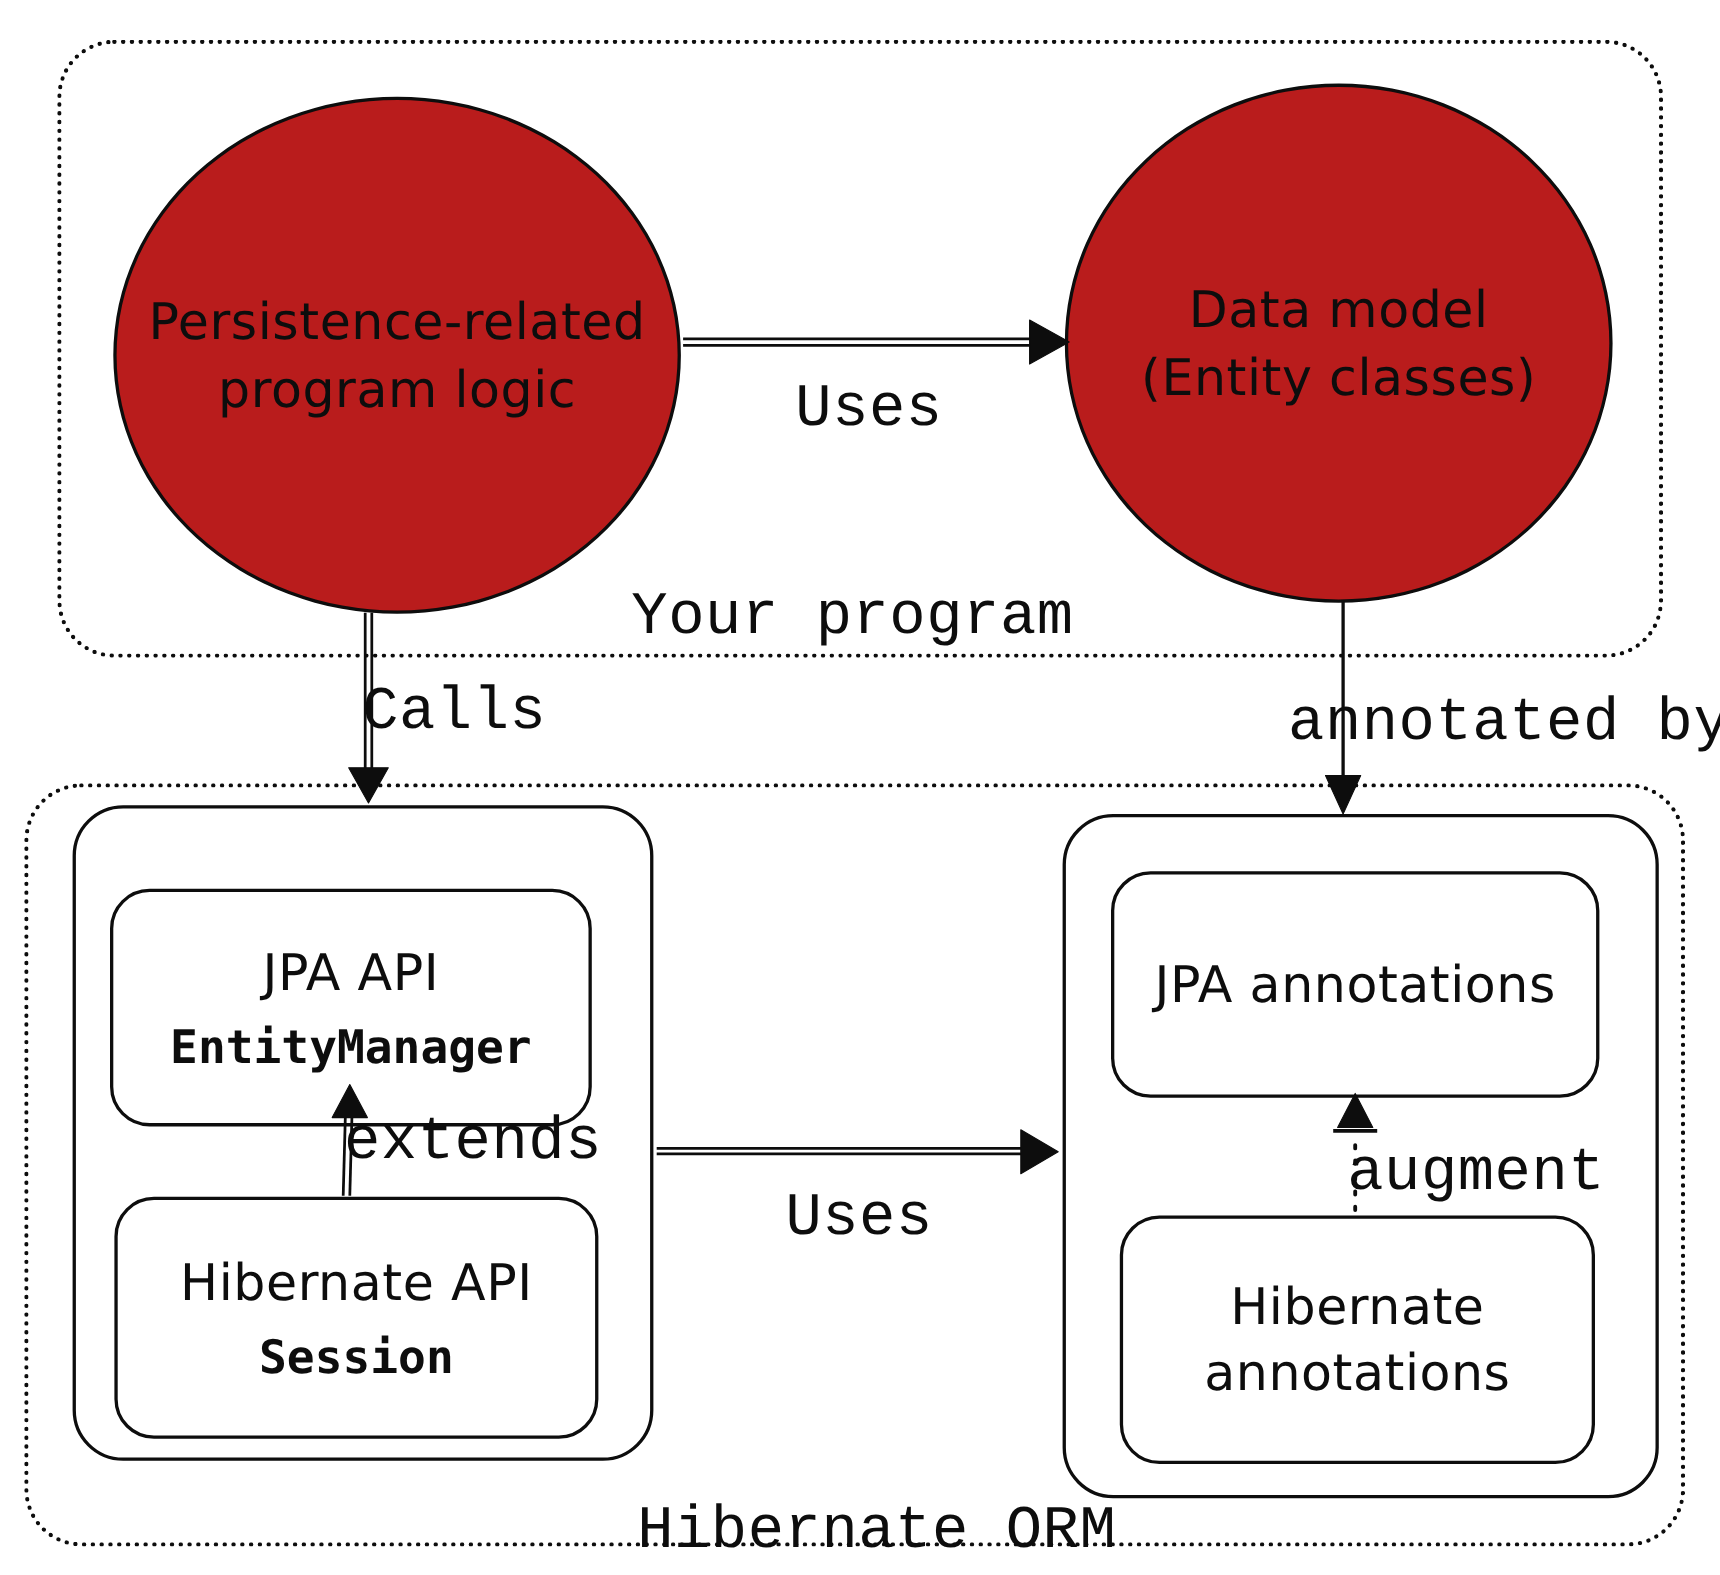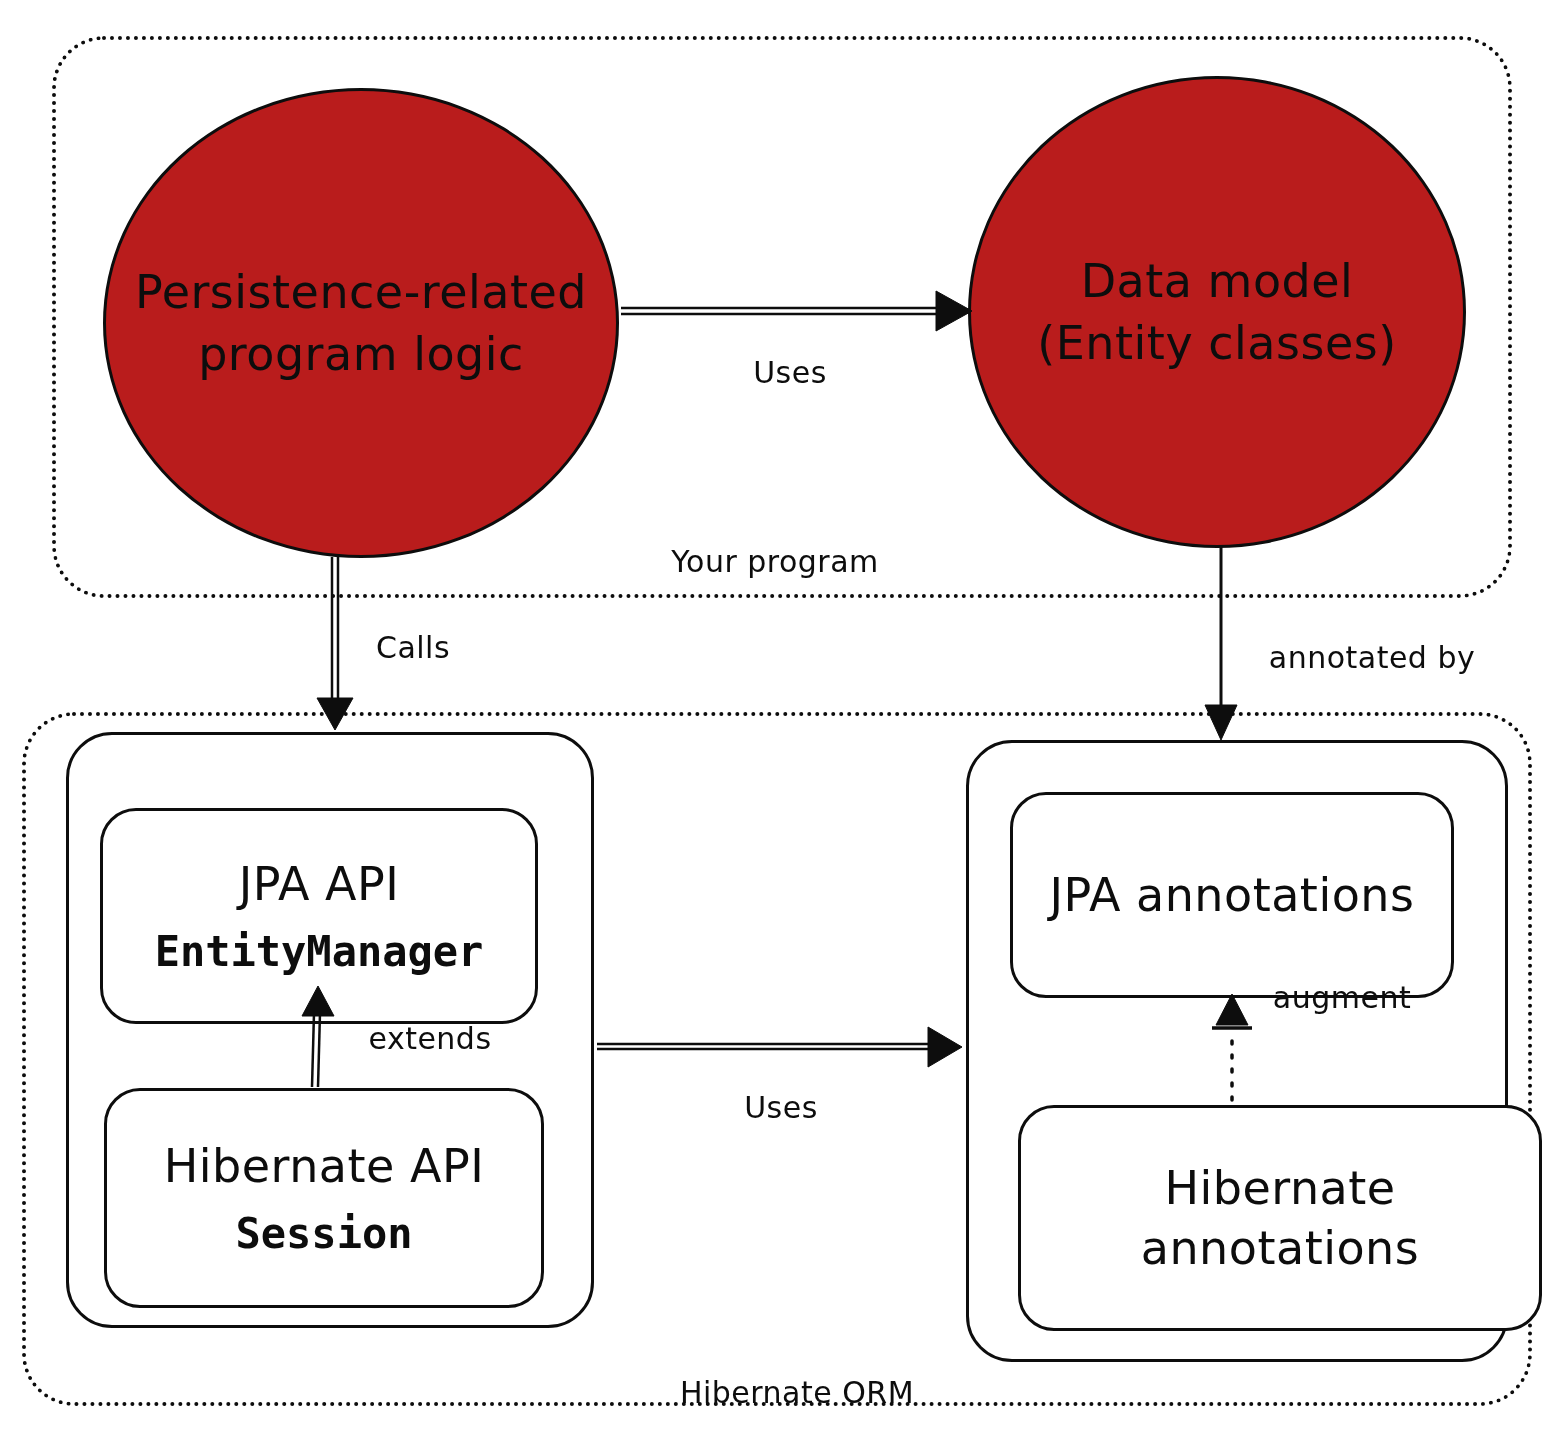--- a/index.html
+++ b/index.html
@@ -60,22 +60,23 @@
   .code {
     font-family: "DejaVu Sans Mono", monospace;
     font-weight: 600;
     font-size: 42px;
     line-height: 1.1;
   }
   .float-label {
     position: absolute;
     transform: translate(-50%, -50%);
     white-space: nowrap;
-    font-size: 30px;
+    font-size: 55px;
     letter-spacing: 0.5px;
+    font-family: Liberation Mono, monospace;
   }
   .overlay {
     position: absolute;
     left: 0;
     top: 0;
     pointer-events: none;
   }
   .overlay line { stroke: #0d0d0d; fill: none; }
   .overlay polygon { fill: #0d0d0d; stroke: #0d0d0d; stroke-linejoin: round; }
 </style>
@@ -111,21 +112,21 @@
     <div class="hand">Hibernate API</div>
     <div class="code">Session</div>
   </div>
 
   <div class="group-box" style="left:966px; top:740px; width:542px; height:622px;"></div>
 
   <div class="node-box" style="left:1010px; top:792px; width:444px; height:206px;">
     <div class="hand">JPA annotations</div>
   </div>
 
-  <div class="node-box" style="left:1018px; top:1105px; width:524px; height:226px; gap:6px;">
+  <div class="node-box" style="left:1018px; top:1105px; width:432px; height:226px; gap:6px;">
     <div class="hand">Hibernate</div>
     <div class="hand">annotations</div>
   </div>
 
   <svg class="overlay" width="1564" height="1432" viewBox="0 0 1564 1432">
 
     <g>
       <line x1="621" y1="308" x2="940" y2="308" stroke-width="2.5"></line>
       <line x1="621" y1="314" x2="940" y2="314" stroke-width="2.5"></line>
       <polygon points="936,291 972,311 936,331"></polygon>
@@ -159,15 +160,15 @@
       <polygon points="1216,1025 1248,1025 1232,994"></polygon>
       <line x1="1212" y1="1028" x2="1252" y2="1028" stroke-width="3.5"></line>
     </g>
   </svg>
 
   <div class="float-label" style="left:790px; top:372px;">Uses</div>
   <div class="float-label" style="left:413px; top:647px;">Calls</div>
   <div class="float-label" style="left:1372px; top:657px;">annotated by</div>
   <div class="float-label" style="left:430px; top:1038px;">extends</div>
   <div class="float-label" style="left:781px; top:1107px;">Uses</div>
-  <div class="float-label" style="left:1342px; top:997px;">augment</div>
+  <div class="float-label" style="left:1342px; top:1066px;">augment</div>
 
 </div>
 
 </body></html>

